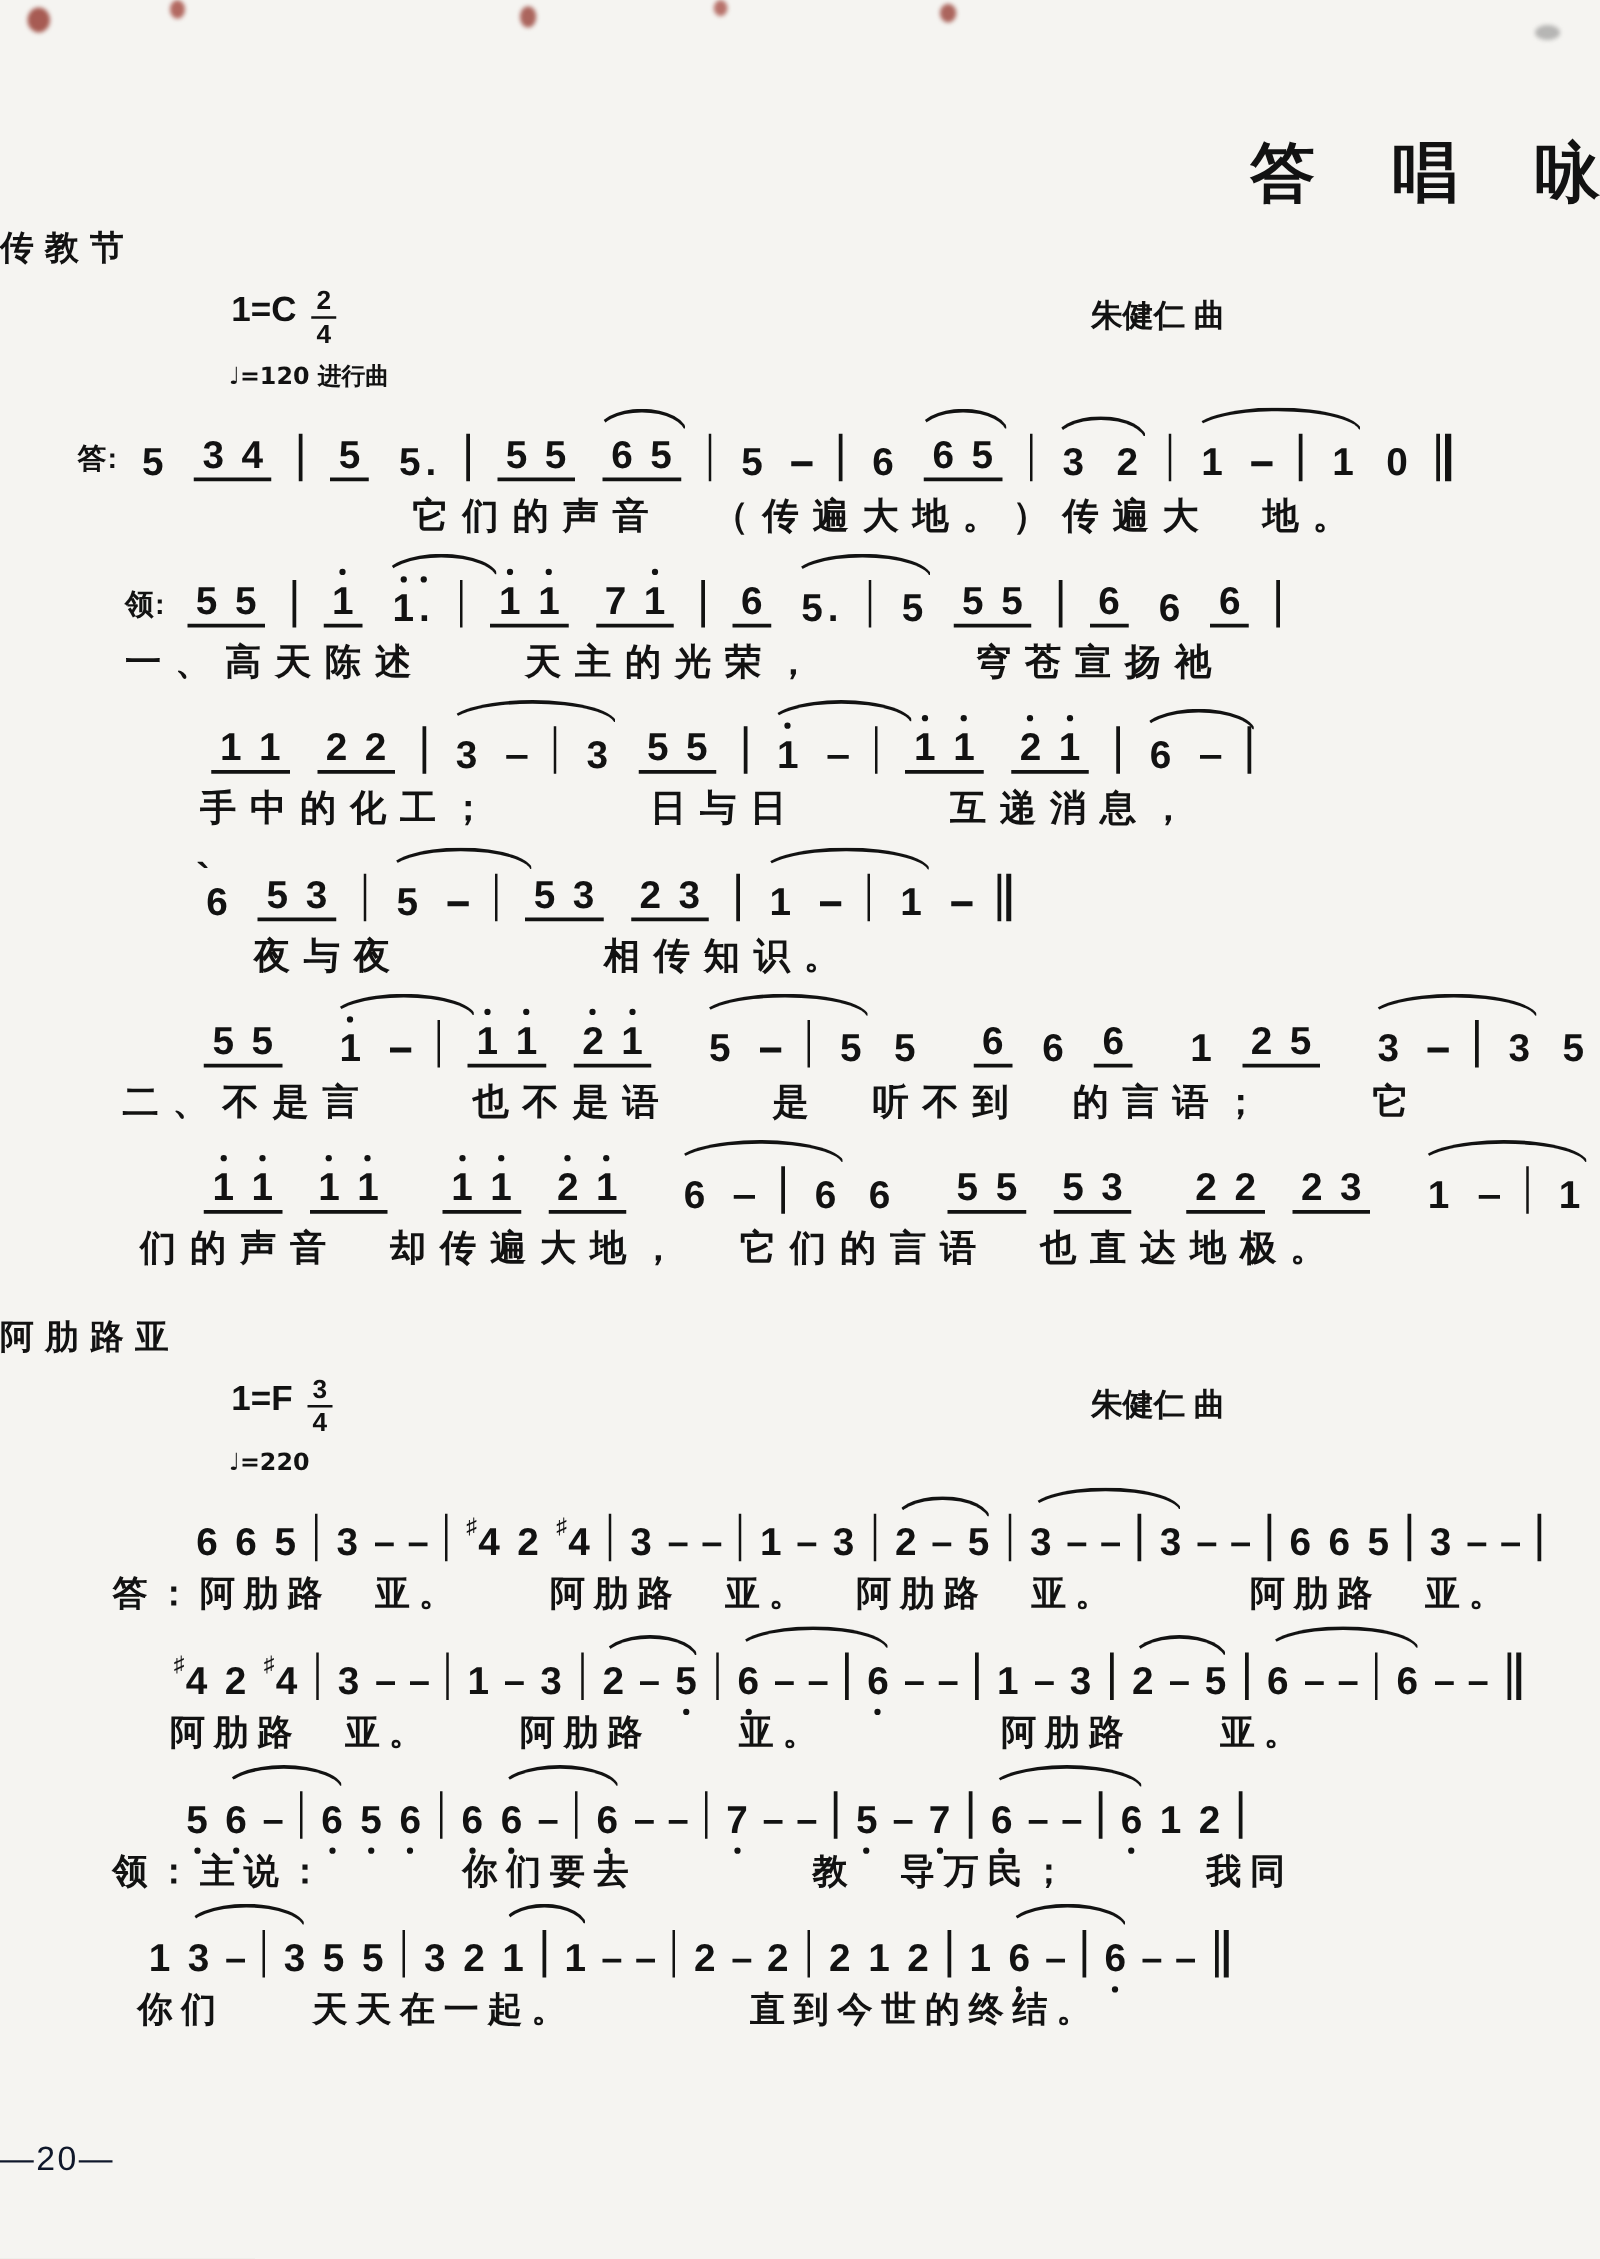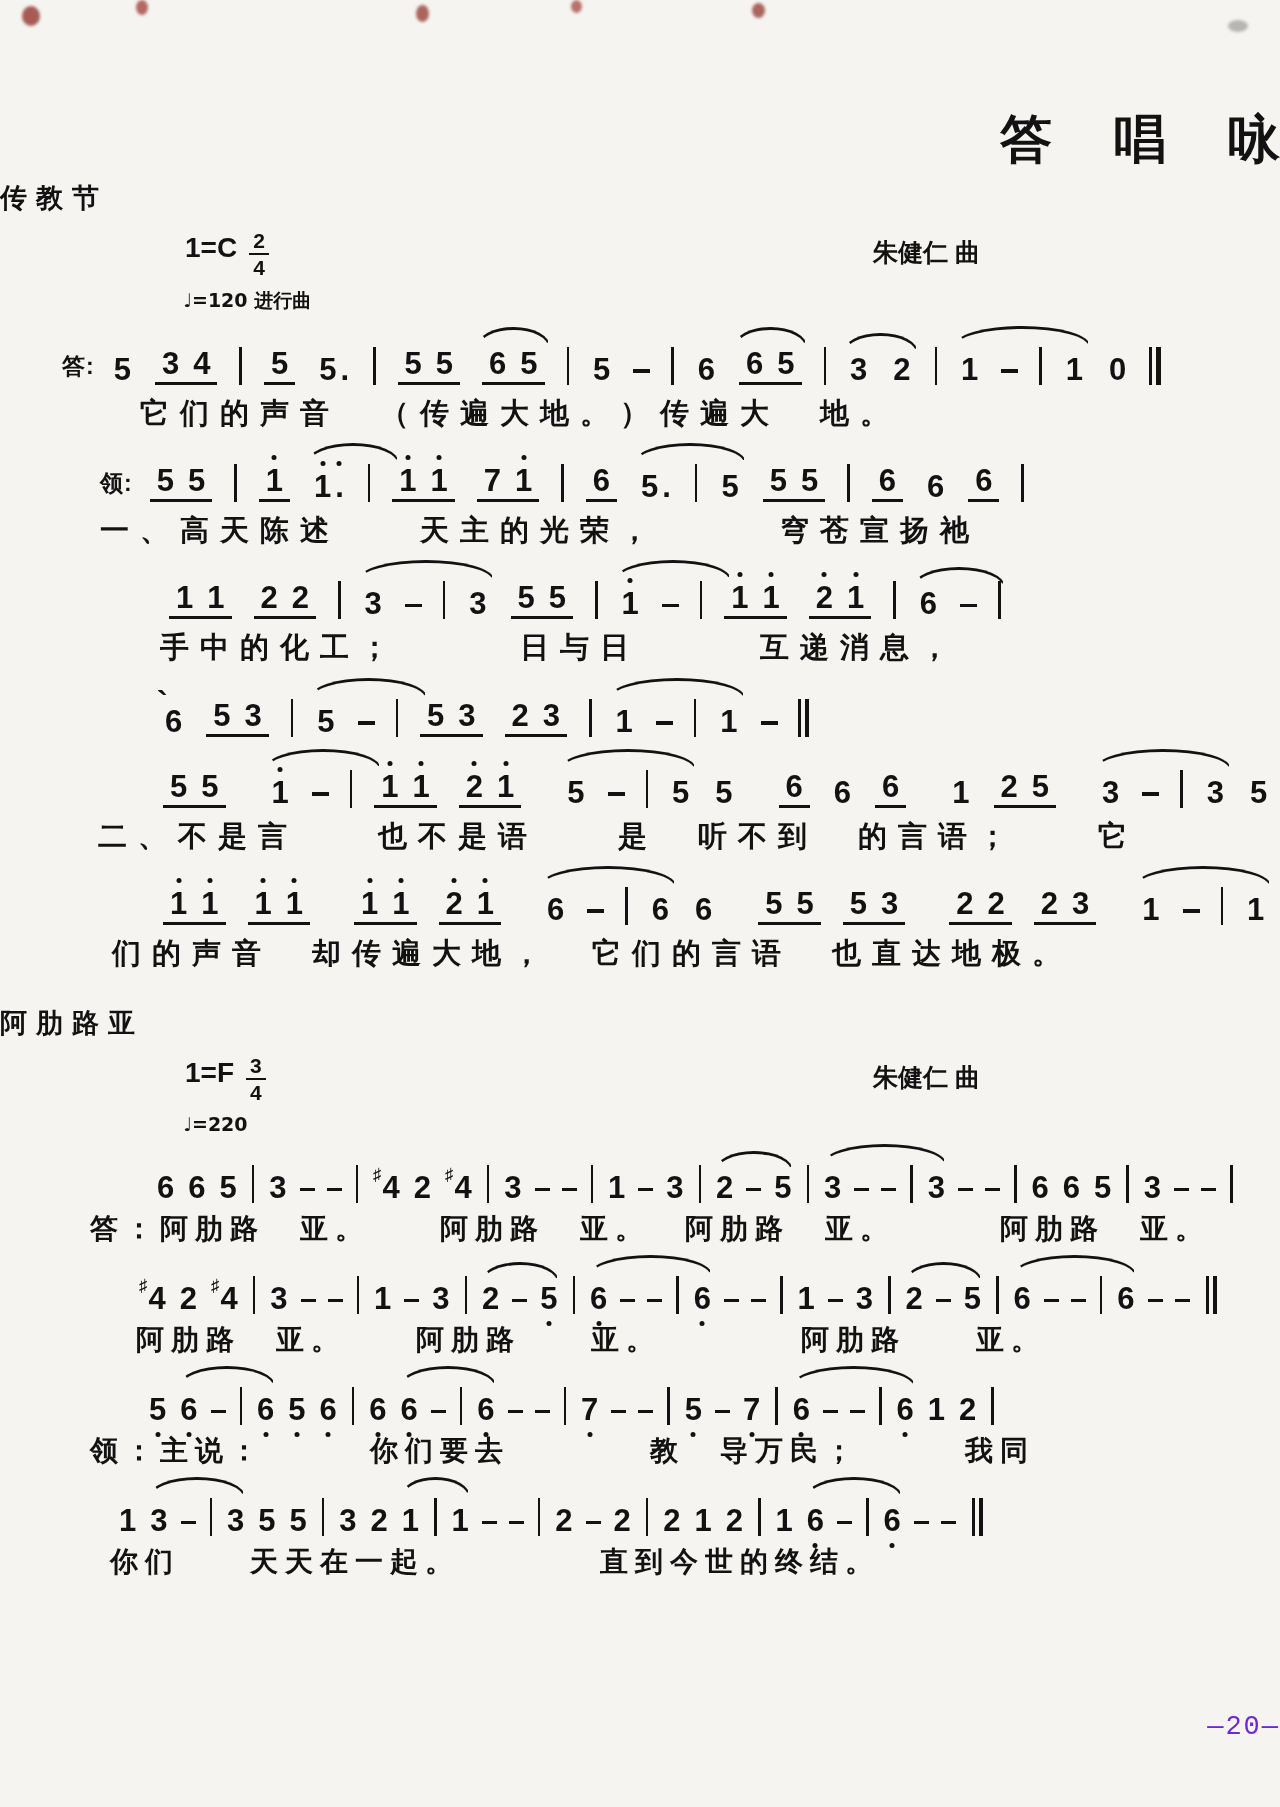--- a/index.html
+++ b/index.html
@@ -57,22 +57,22 @@
   .s2 .music-line{margin-top:24px;}
 
   .lyrics-line{font-size:29px;font-weight:700;letter-spacing:11px;margin-top:10px;
                white-space:pre;line-height:1.25;}
   .s2 .lyrics-line{font-size:28px;letter-spacing:7px;margin-top:8px;}
   .line-group{margin-bottom:12px;}
   .s2 .line-group{margin-bottom:4px;}
   .song{margin-bottom:6px;}
   .song.s2{margin-top:34px;}
 
-  .page-number{position:absolute;left:0;right:0;top:1712px;text-align:right;
-               font-size:27px;font-family:Liberation Mono, monospace;color:#6d28d9;letter-spacing:2px;}
+  .page-number{position:absolute;left:0;right:0;top:1712px;text-align:left;
+               font-size:27px;font-family:Liberation Sans, sans-serif;color:#0f172a;letter-spacing:2px;}
 
   .art{position:absolute;border-radius:50%;filter:blur(1.5px);}
 </style>
 </head>
 <body>
 
 <div class="page">
 
   <div class="art" style="left:22px;top:6px;width:18px;height:20px;background:rgba(140,40,30,.75);"></div>
   <div class="art" style="left:136px;top:0;width:12px;height:15px;background:rgba(150,45,35,.7);"></div>
@@ -179,21 +179,21 @@
               </span>
             </span>
             <span class="note">
               <span class="digit">0</span>
             </span>
             <span class="ebar">
               <i></i>
               <i></i>
             </span>
           </div>
-          <div class="lyrics-line" style="padding-left: 140px;">它们的声音　（传遍大地。）传遍大　地。</div>
+          <div class="lyrics-line" style="padding-left: 140px; text-align: center;">它们的声音　（传遍大地。）传遍大　地。</div>
         </div>
         <div class="line-group">
           <div class="music-line" style="padding-left: 100px;">
             <span class="mlabel">领:</span>
             <span class="beam">
               <span class="note">
                 <span class="digit">5</span>
               </span>
               <span class="note">
                 <span class="digit">5</span>
@@ -389,20 +389,21 @@
               <span class="note">
                 <span class="digit">1</span>
               </span>
             </span>
             <span class="dash"></span>
             <span class="ebar">
               <i></i>
               <i></i>
             </span>
           </div>
+          <div class="lyrics-line" style="padding-left: 203px;">夜与夜　　　　相传知识。</div>
         </div>
         <div class="line-group">
           <div class="music-line" style="padding-left: 152px;">
             <span class="beam">
               <span class="note">
                 <span class="digit">5</span>
               </span>
               <span class="note">
                 <span class="digit">5</span>
               </span>

